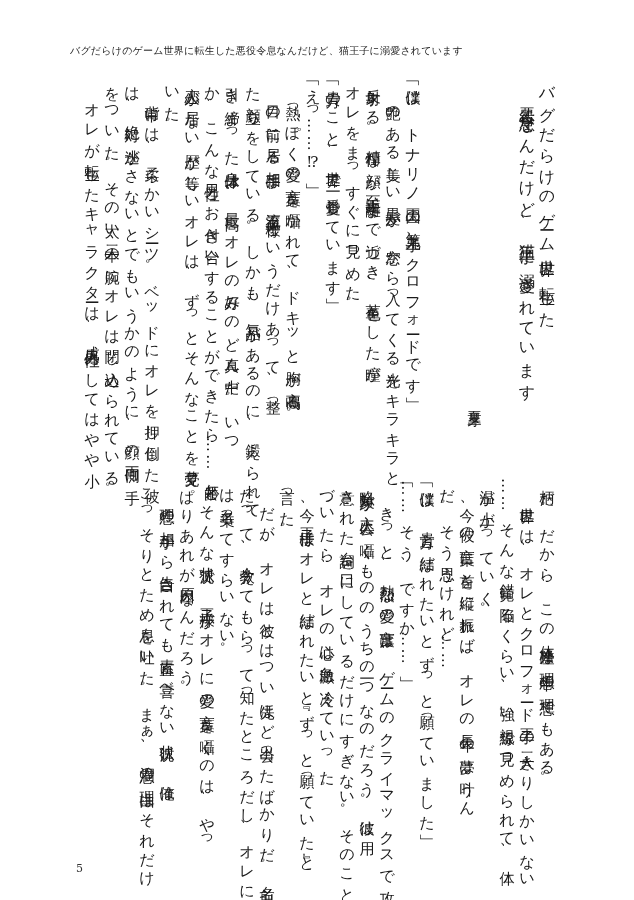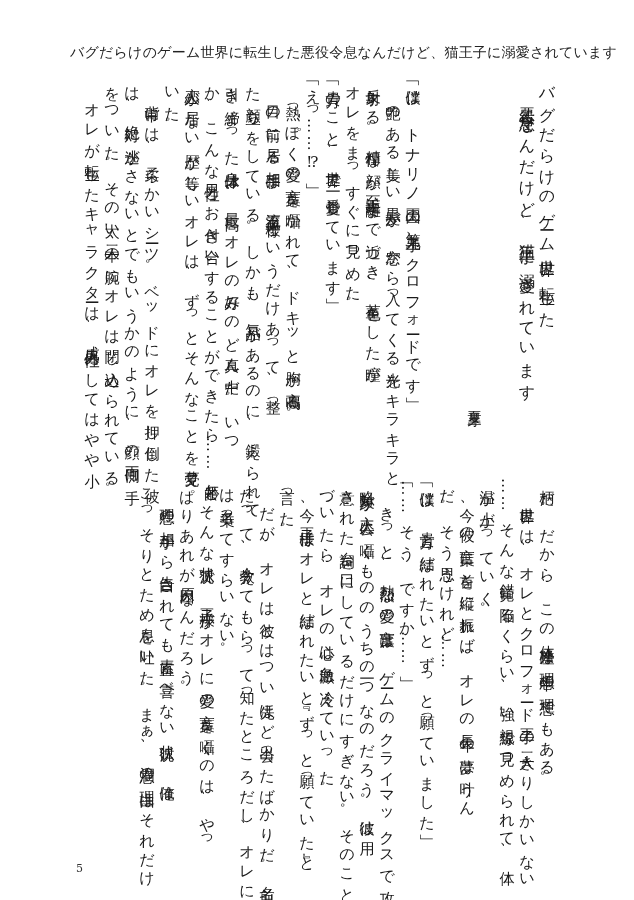--- a/index.html
+++ b/index.html
@@ -1,17 +1,17 @@
 <!DOCTYPE html>
 <html><head>
 <meta charset="utf-8">
 <style>
   html, body { margin:0; padding:0; background:#ffffff; }
   body { width:634px; height:900px; position:relative; overflow:hidden; font-family:"DejaVu Serif","Liberation Serif",serif; color:#1a1a1a; }
-  .running-head { position:absolute; left:70px; top:44px; font-size:14px; letter-spacing:0.2px; white-space:nowrap; color:#222; }
+  .running-head { position:absolute; left:70px; top:44px; font-size:10px; letter-spacing:0.2px; white-space:nowrap; color:#222; }
   .col { position:absolute; width:20px; writing-mode:vertical-rl; -webkit-writing-mode:vertical-rl; font-size:15.2px; line-height:20px; letter-spacing:2.3px; white-space:nowrap; text-orientation:mixed; }
   .title-col { font-size:16px; letter-spacing:3px; }
   .author { position:absolute; writing-mode:vertical-rl; font-size:14px; letter-spacing:1px; }
   .page-no { position:absolute; left:76px; top:862px; font-size:11px; color:#333; }
 </style>
 </head>
 <body>
 
 <div class="running-head">バグだらけのゲーム世界に転生した悪役令息なんだけど、猫王子に溺愛されています</div>
 

